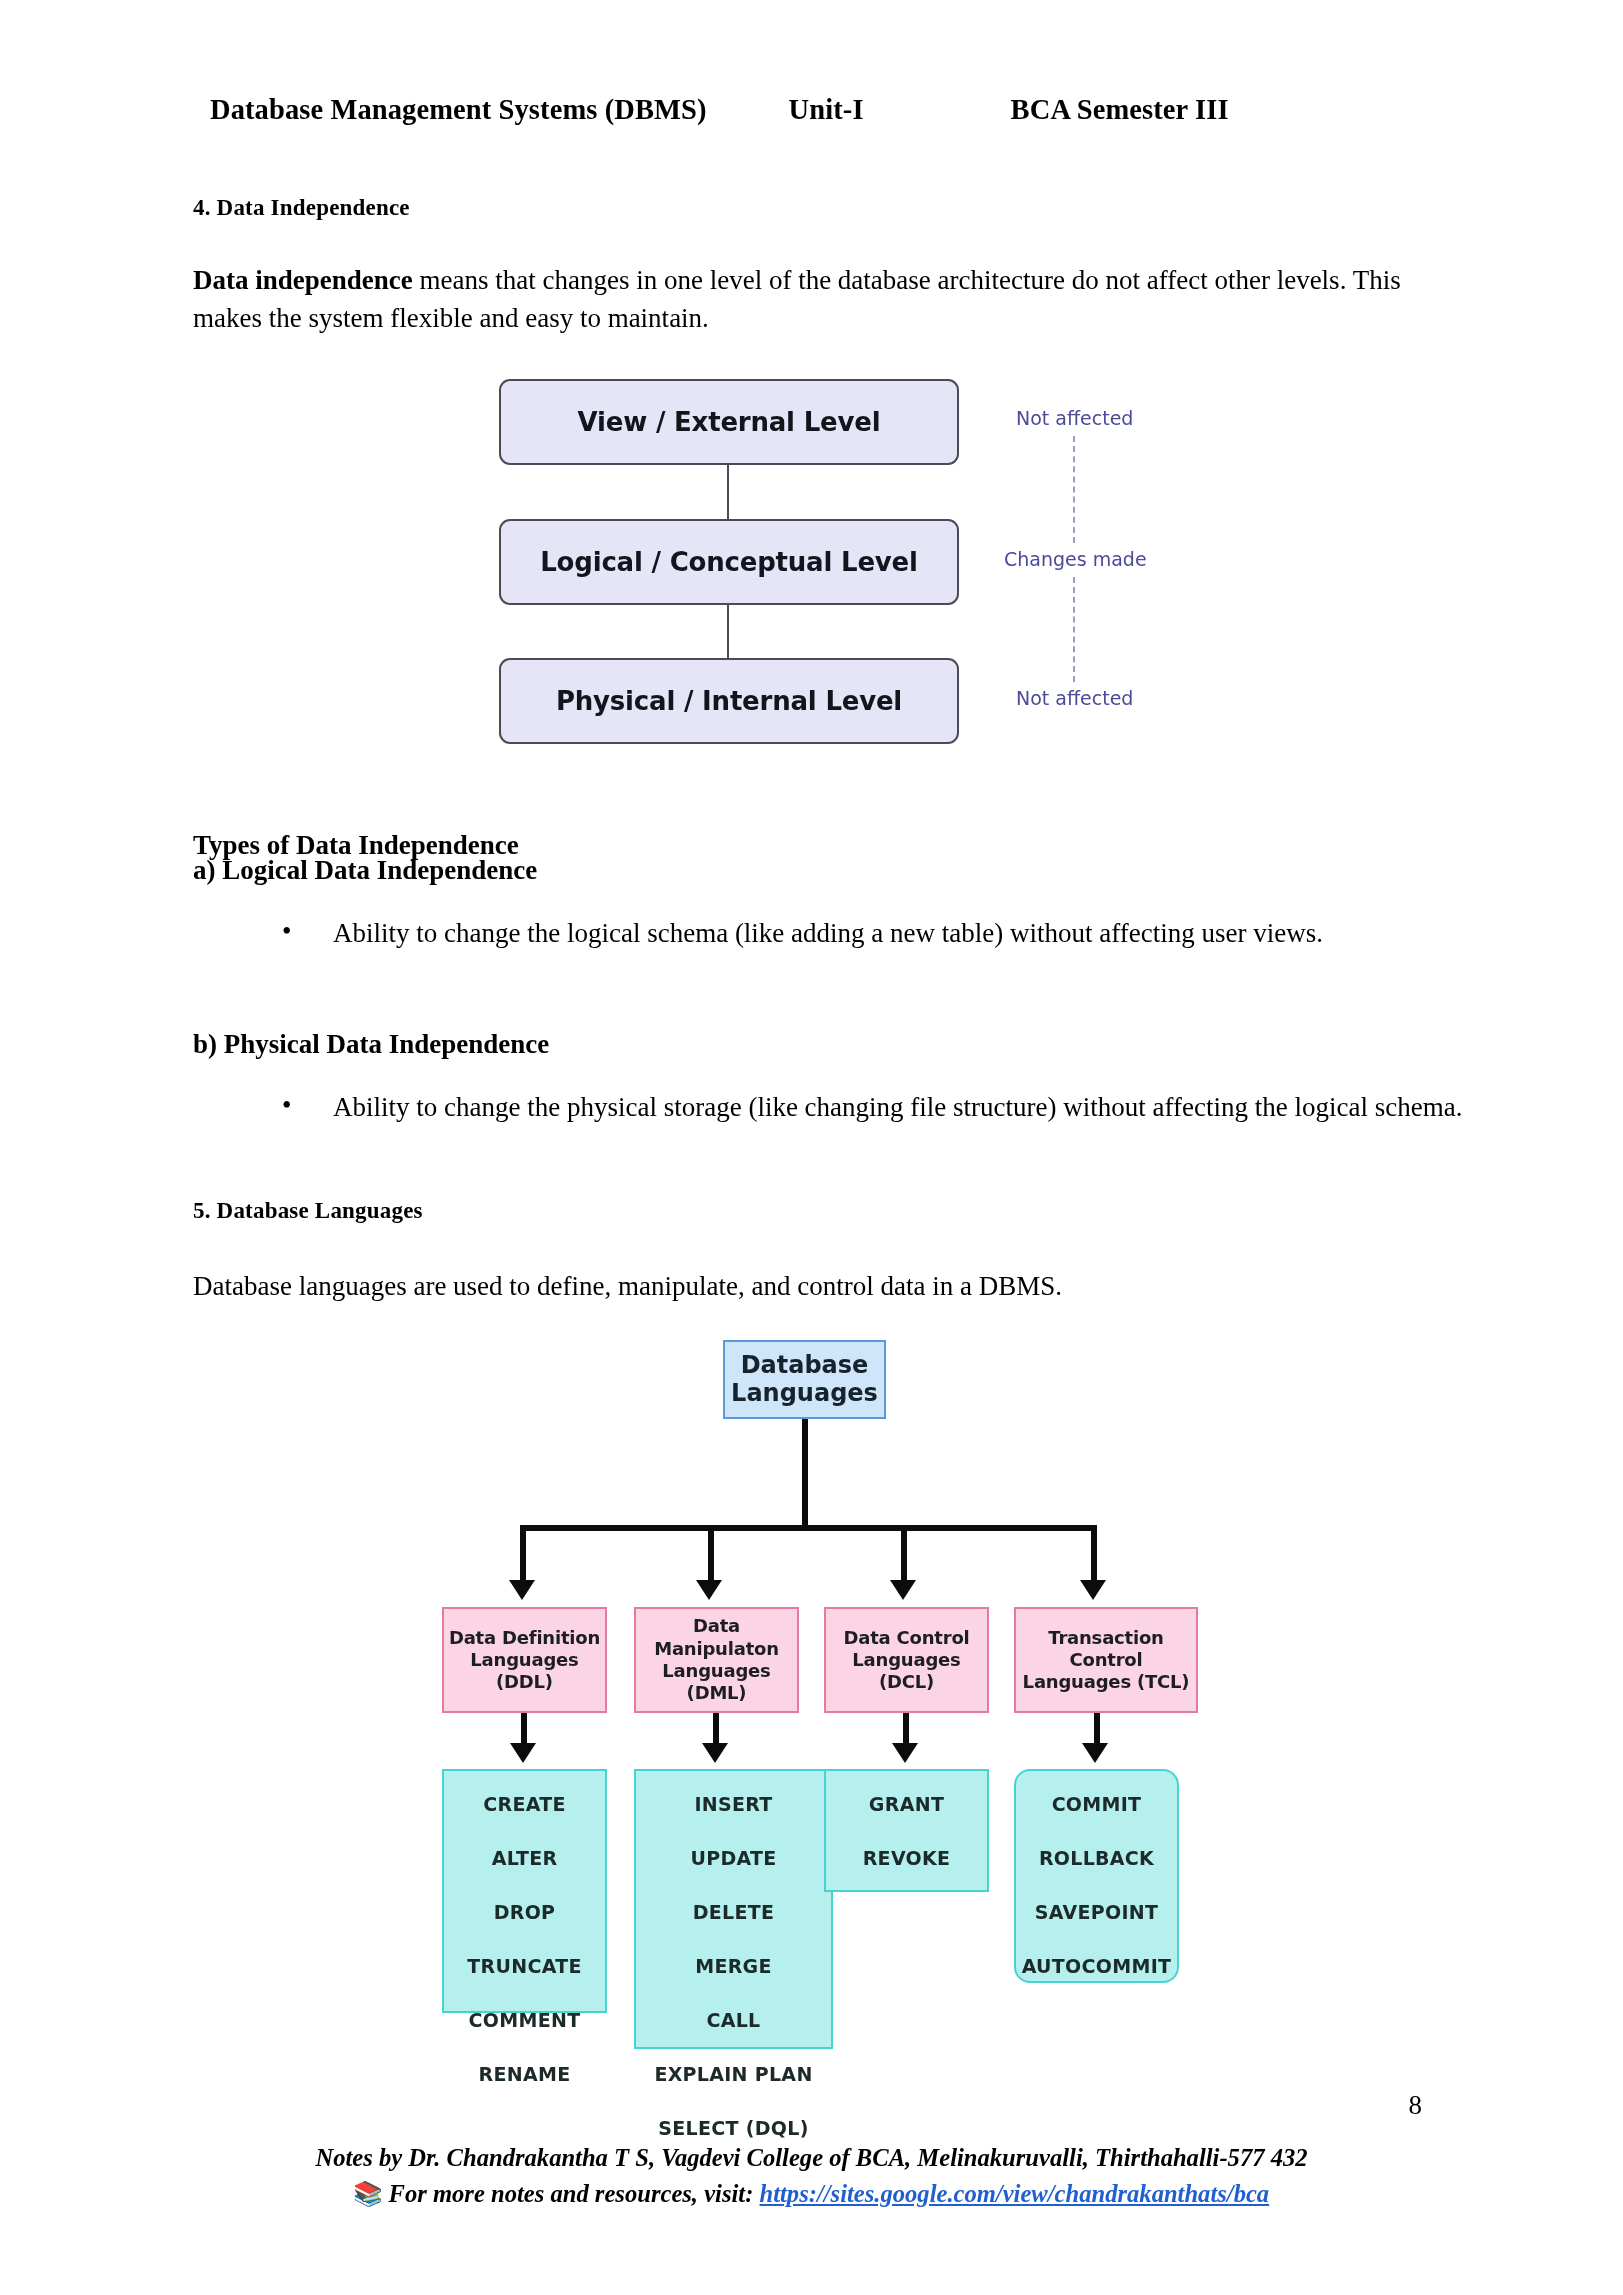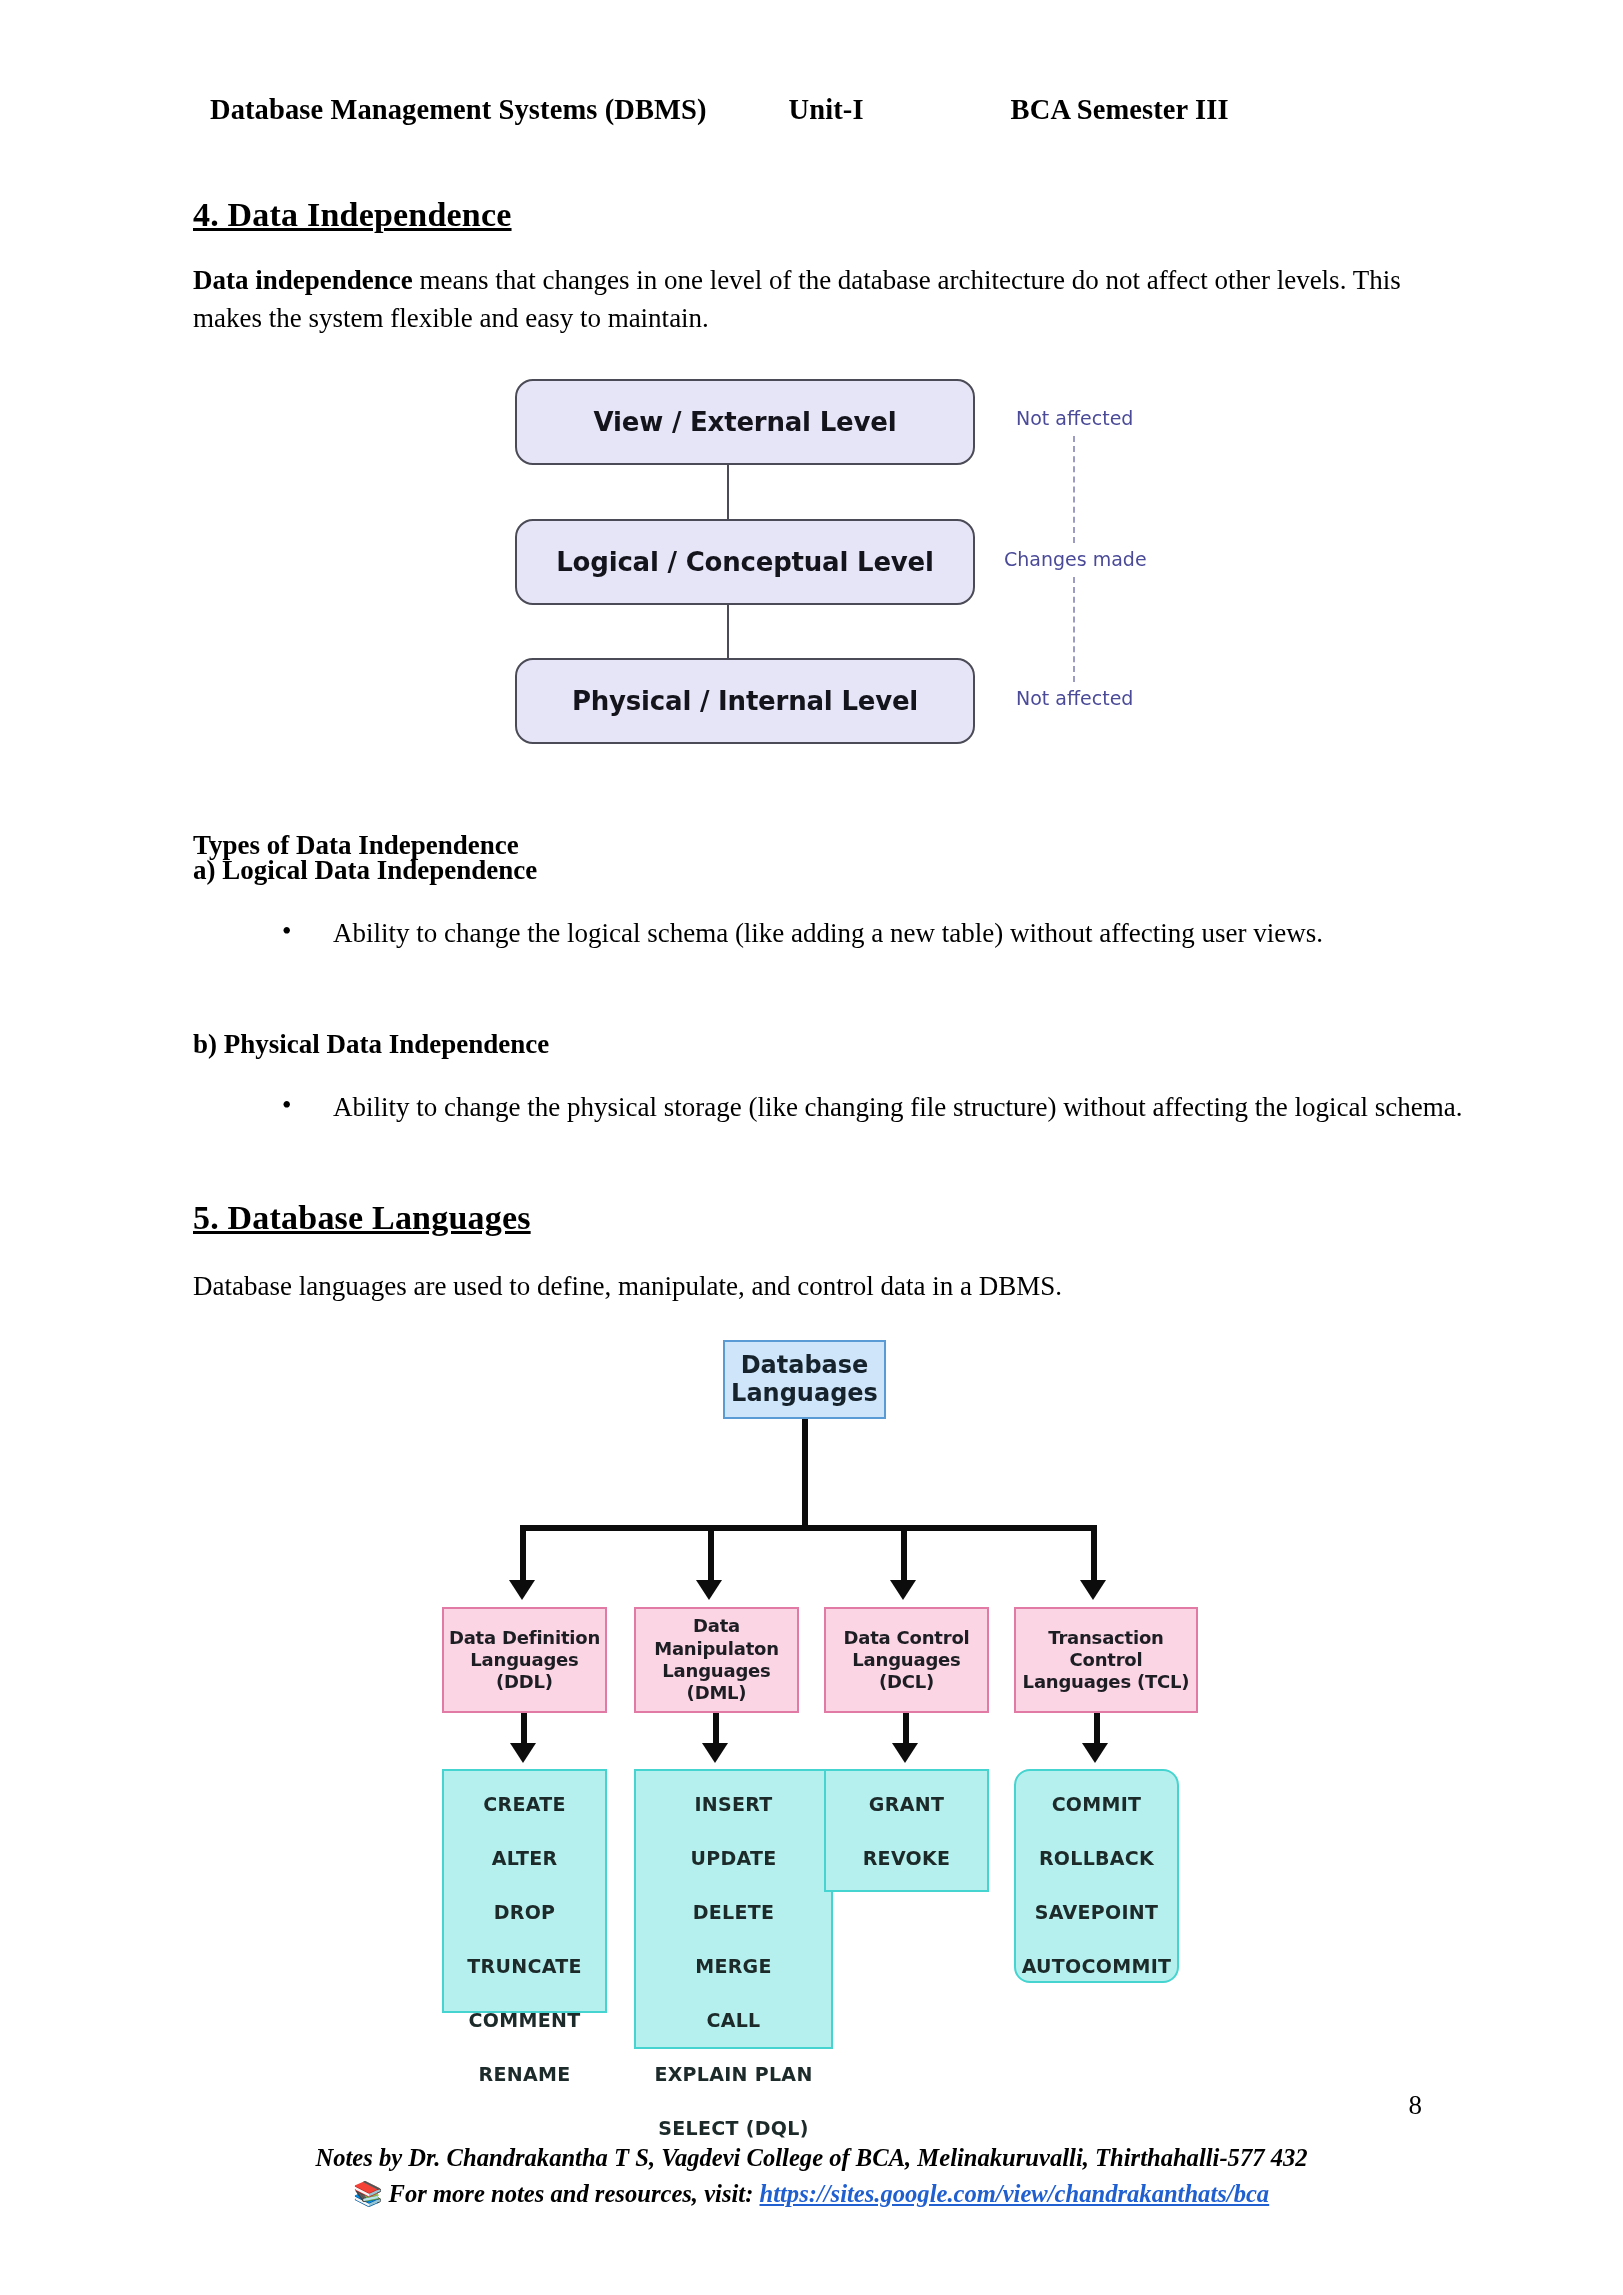--- a/index.html
+++ b/index.html
@@ -43,26 +43,25 @@
   .doc-header .h-sem   { margin-left: 147px; }
 
   
   .col {
     position: absolute;
     left: 193px;
     width: 1244px;
   }
 
   h2.section {
-    font-size: 34px;
+    font-size: 23px;
     font-weight: bold;
     margin: 0;
     line-height: 1.22;
     letter-spacing: 0.2px;
-    text-decoration: underline;
   }
 
   p.body {
     font-size: 27px;
     line-height: 1.40;
     margin: 0;
     text-align: left;
   }
   p.body b { font-weight: bold; }
 
@@ -95,26 +94,26 @@
   
   .arch-diagram {
     position: absolute;
     left: 499px;
     top: 379px;
     width: 634px;
     height: 373px;
   }
   .arch-box {
     position: absolute;
-    left: 16px;
+    left: 0;
     width: 460px;
     height: 86px;
     background: #e6e5f8;
     border: 2.4px solid #4b4b57;
-    border-radius: 18px;
+    border-radius: 11px;
     box-sizing: border-box;
     display: flex;
     align-items: center;
     justify-content: center;
     font-family: "DejaVu Sans", "Liberation Sans", sans-serif;
     font-weight: bold;
     font-size: 26px;
     color: #14141c;
     letter-spacing: -0.2px;
   }

